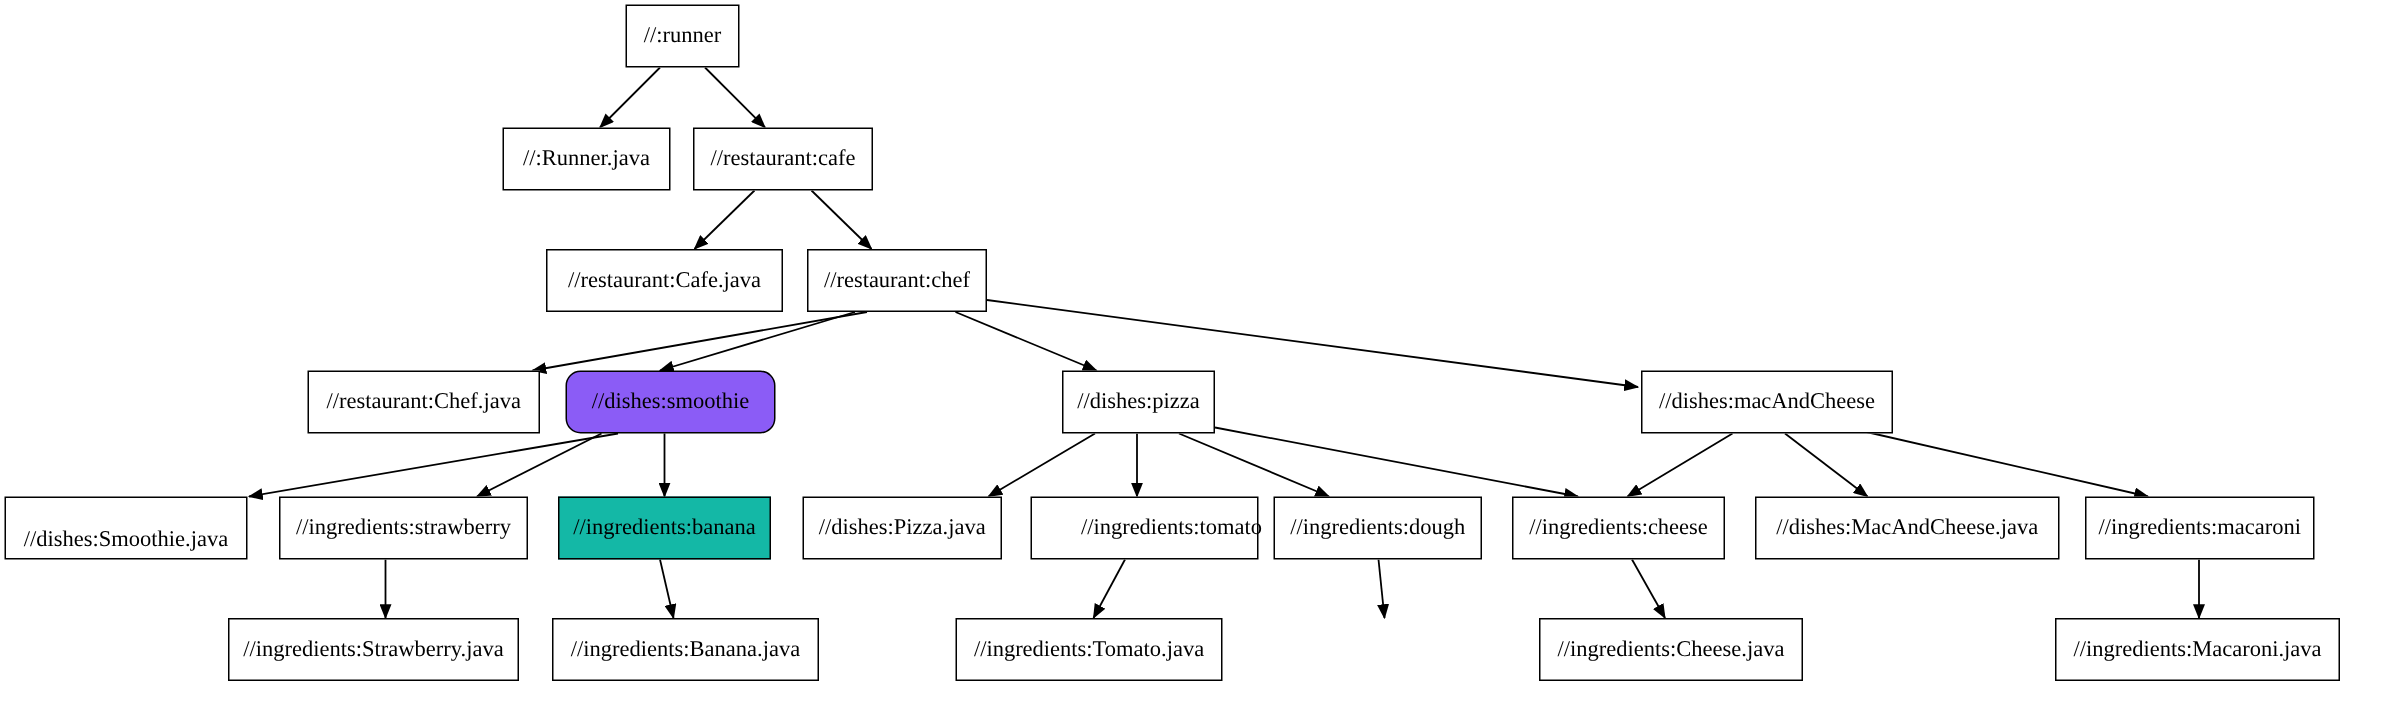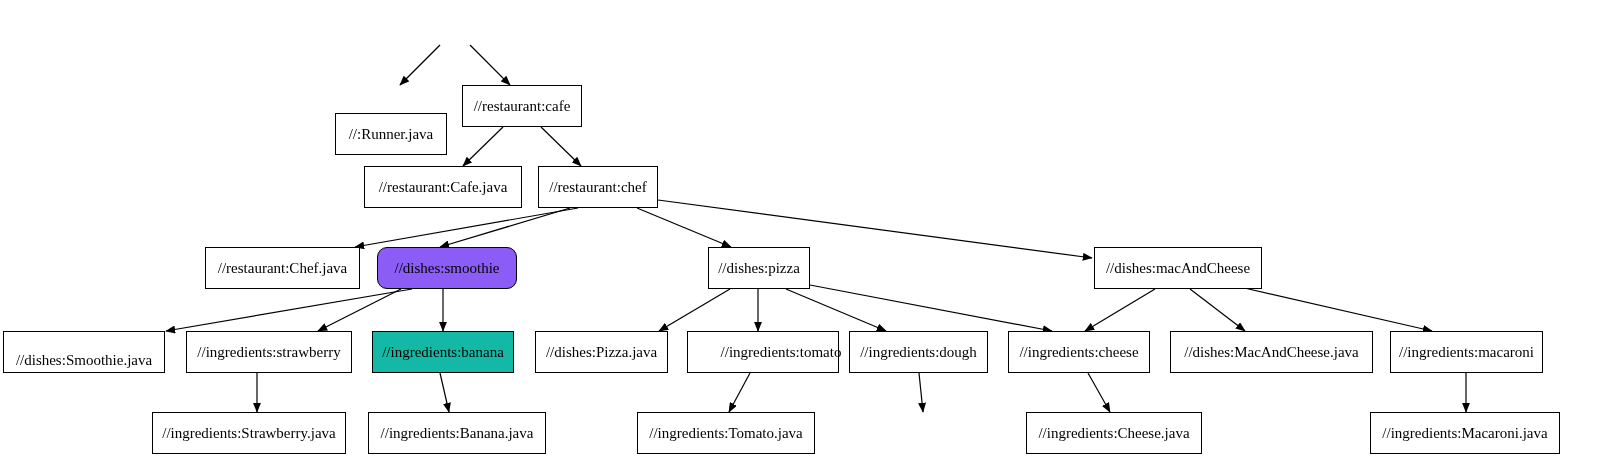--- a/index.html
+++ b/index.html
@@ -79,21 +79,24 @@
         <line x1="1240" y1="287" x2="1432" y2="331" stroke="#000000" stroke-width="1.2" marker-end="url(#arrowhead)"></line>
         <line x1="257" y1="373" x2="257" y2="412" stroke="#000000" stroke-width="1.2" marker-end="url(#arrowhead)"></line>
         <line x1="440" y1="373" x2="449" y2="412" stroke="#000000" stroke-width="1.2" marker-end="url(#arrowhead)"></line>
         <line x1="750" y1="373" x2="729" y2="412" stroke="#000000" stroke-width="1.2" marker-end="url(#arrowhead)"></line>
         <line x1="919" y1="373" x2="923" y2="412" stroke="#000000" stroke-width="1.2" marker-end="url(#arrowhead)"></line>
         <line x1="1088" y1="373" x2="1110" y2="412" stroke="#000000" stroke-width="1.2" marker-end="url(#arrowhead)"></line>
         <line x1="1466" y1="373" x2="1466" y2="412" stroke="#000000" stroke-width="1.2" marker-end="url(#arrowhead)"></line>
       </g>
   </svg>
   <div id="node-layer">
-      <div class="node" style="left: 335px; top: 85px; width: 112px; height: 42px; background: rgb(255, 255, 255); border-color: rgb(0, 0, 0); margin-top: 28px;">
+      <div class="node" style="left: 417px; top: 3px; width: 76px; height: 42px; background: rgb(255, 255, 255); border-color: rgb(0, 0, 0);">
+        <span class="node-label" style="color: rgb(0, 0, 0);">//:runner</span>
+      </div>
+      <div class="node" style="left: 335px; top: 85px; width: 112px; height: 42px; background: rgb(255, 255, 255); border-color: rgb(0, 0, 0);">
         <span class="node-label" style="color: rgb(0, 0, 0);">//:Runner.java</span>
       </div>
       <div class="node" style="left: 462px; top: 85px; width: 120px; height: 42px; background: rgb(255, 255, 255); border-color: rgb(0, 0, 0);">
         <span class="node-label" style="color: rgb(0, 0, 0);">//restaurant:cafe</span>
       </div>
       <div class="node" style="left: 364px; top: 166px; width: 158px; height: 42px; background: rgb(255, 255, 255); border-color: rgb(0, 0, 0);">
         <span class="node-label" style="color: rgb(0, 0, 0);">//restaurant:Cafe.java</span>
       </div>
       <div class="node" style="left: 538px; top: 166px; width: 120px; height: 42px; background: rgb(255, 255, 255); border-color: rgb(0, 0, 0);">
         <span class="node-label" style="color: rgb(0, 0, 0);">//restaurant:chef</span>

